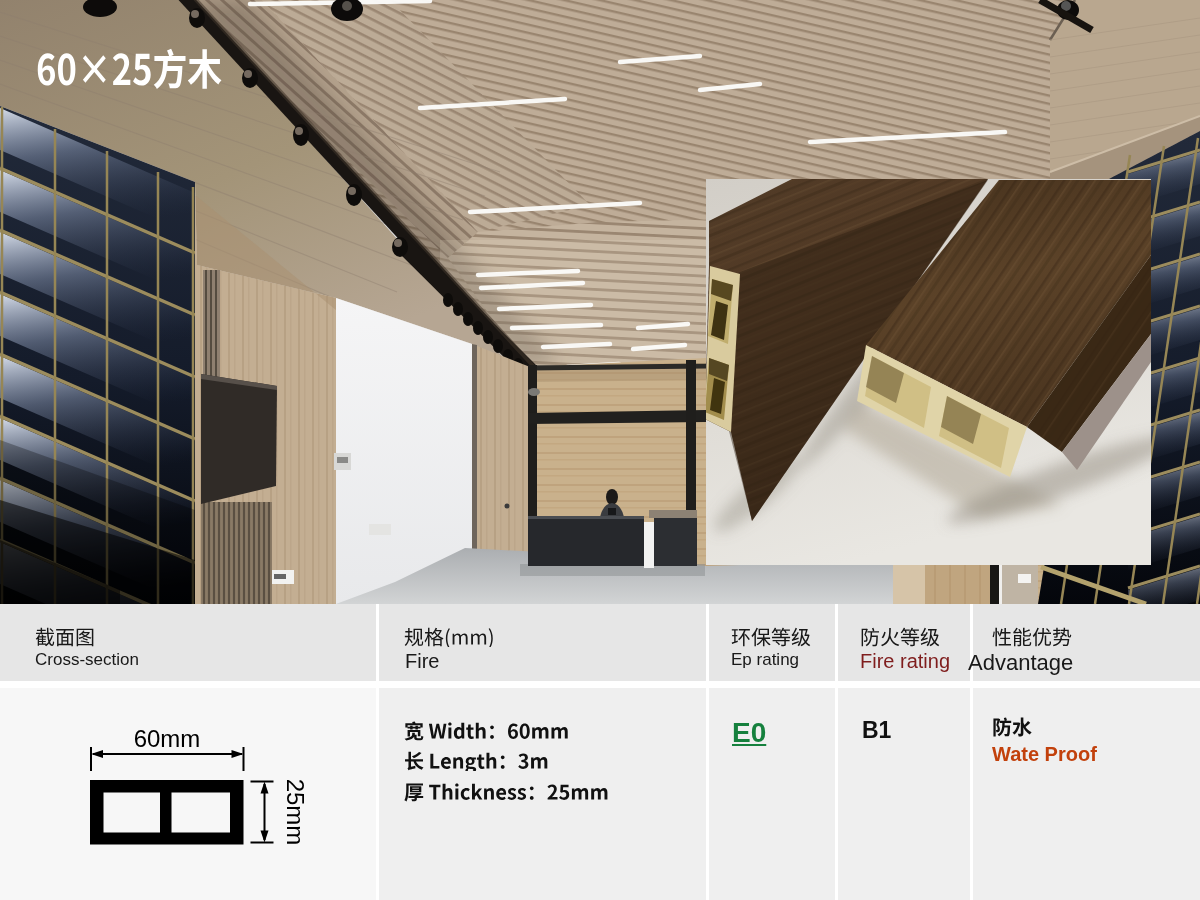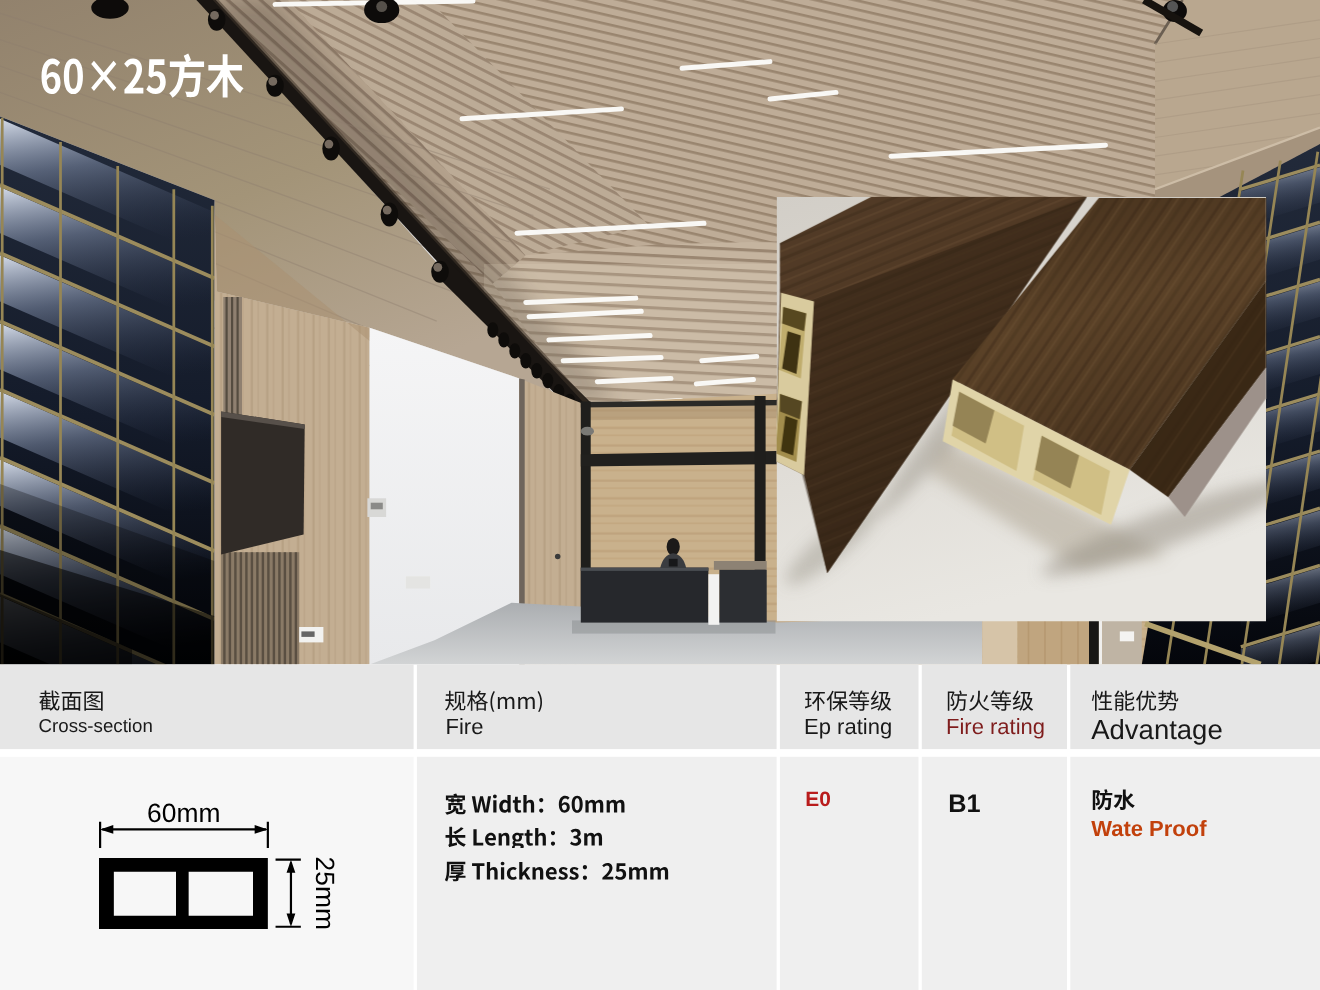--- a/index.html
+++ b/index.html
@@ -388,39 +388,39 @@
       <path d="M723 98C778 140 840 203 869 245L924 202C894 161 831 101 776 61ZM314 383C330 407 347 437 359 462H218C234 434 248 406 260 377L197 360C161 447 102 534 37 591C53 601 79 623 90 634C105 619 121 602 136 584V939H202V886H531L500 908C519 922 541 944 553 960C608 922 657 875 701 822C738 902 787 949 850 949C921 949 946 904 959 753C940 747 915 731 899 715C894 832 883 876 857 876C816 876 780 832 752 754C816 658 865 547 901 430L833 410C807 499 771 586 725 663C704 578 689 471 680 349H949V284H676C672 208 670 126 671 41H597C597 125 599 206 604 284H354V196H536V133H354V41H282V133H95V196H282V284H52V349H608C619 504 639 640 671 744C637 790 598 832 555 867V825H407V756H538V705H407V636H538V586H407V521H557V462H429C418 433 394 391 369 361ZM345 636V705H202V636ZM345 586H202V521H345ZM345 756V825H202V756Z M1389 546H1601V659H1389ZM1389 485V374H1601V485ZM1389 720H1601V837H1389ZM1058 106V178H1444C1437 219 1426 266 1416 304H1104V960H1176V907H1820V960H1896V304H1493L1532 178H1945V106ZM1176 837V374H1320V837ZM1820 837H1670V374H1820Z M2375 601C2455 618 2557 653 2613 681L2644 630C2588 604 2487 571 2407 555ZM2275 728C2413 745 2586 785 2682 819L2715 763C2618 731 2445 692 2310 677ZM2084 84V960H2156V918H2842V960H2917V84ZM2156 851V152H2842V851ZM2414 172C2364 254 2278 332 2192 383C2208 393 2234 416 2245 428C2275 408 2306 384 2337 357C2367 389 2404 419 2444 446C2359 486 2263 516 2174 534C2187 548 2203 577 2210 595C2308 572 2413 535 2508 484C2591 529 2686 563 2781 584C2790 566 2809 540 2823 527C2735 511 2647 484 2569 448C2644 399 2707 342 2749 274L2706 249L2695 252H2436C2451 233 2465 214 2477 194ZM2378 317 2385 310H2644C2608 349 2560 384 2506 415C2455 386 2411 353 2378 317Z" fill="#191919"></path>
     </svg>
 <div class="abs" style="left:35px;top:650px;font-size:17px;color:#191919;">Cross-section</div>
 <svg style="position:absolute;left:404px;top:627.4px;height:20px;width:90.6px;" viewBox="0 0 4528 1000" preserveAspectRatio="none">
       <path d="M476 89V621H548V155H824V621H899V89ZM208 50V206H65V276H208V375L207 438H43V509H204C194 645 158 797 36 897C54 910 79 935 90 950C185 865 233 754 256 641C300 696 359 773 383 813L435 757C411 726 310 605 269 564L275 509H428V438H278L279 374V276H416V206H279V50ZM652 240V432C652 587 620 776 368 905C383 916 406 944 415 959C568 880 647 772 686 663V853C686 920 711 939 776 939H857C939 939 951 899 959 743C941 739 916 728 898 714C894 853 889 879 857 879H786C761 879 753 872 753 845V590H707C718 536 722 482 722 433V240Z M1575 213H1794C1764 276 1723 334 1675 384C1627 335 1590 283 1563 232ZM1202 40V254H1052V325H1193C1162 463 1095 620 1028 705C1041 722 1060 751 1067 771C1117 705 1165 596 1202 483V959H1273V455C1304 499 1339 553 1355 581L1400 524C1382 498 1300 399 1273 369V325H1387L1363 345C1380 357 1409 383 1422 396C1456 366 1490 330 1521 290C1548 337 1583 385 1626 430C1541 503 1441 557 1341 589C1356 604 1375 632 1384 650C1410 640 1436 630 1462 618V961H1532V917H1811V957H1884V610L1930 628C1941 609 1962 580 1977 565C1878 535 1794 488 1726 431C1796 358 1853 270 1889 167L1842 145L1828 148H1612C1628 119 1642 89 1654 58L1582 39C1543 141 1478 239 1403 310V254H1273V40ZM1532 851V658H1811V851ZM1511 593C1570 562 1625 524 1676 479C1725 522 1782 561 1847 593Z M2239 1076 2295 1051C2209 909 2168 739 2168 569C2168 400 2209 231 2295 88L2239 62C2147 212 2092 373 2092 569C2092 766 2147 927 2239 1076Z M2430 880H2522V486C2571 430 2617 403 2658 403C2727 403 2759 446 2759 548V880H2850V486C2901 430 2945 403 2987 403C3056 403 3088 446 3088 548V880H3179V536C3179 398 3126 323 3015 323C2948 323 2892 366 2835 427C2813 363 2769 323 2685 323C2620 323 2564 364 2516 416H2514L2505 337H2430Z M3356 880H3448V486C3497 430 3543 403 3584 403C3653 403 3685 446 3685 548V880H3776V486C3827 430 3871 403 3913 403C3982 403 4014 446 4014 548V880H4105V536C4105 398 4052 323 3941 323C3874 323 3818 366 3761 427C3739 363 3695 323 3611 323C3546 323 3490 364 3442 416H3440L3431 337H3356Z M4289 1076C4381 927 4436 766 4436 569C4436 373 4381 212 4289 62L4232 88C4318 231 4361 400 4361 569C4361 739 4318 909 4232 1051Z" fill="#191919"></path>
     </svg>
 <div class="abs" style="left:405px;top:650px;font-size:20px;color:#191919;">Fire</div>
 <svg style="position:absolute;left:731px;top:627.4px;height:20px;width:80.0px;" viewBox="0 0 4000 1000" preserveAspectRatio="none">
       <path d="M677 386C752 470 841 585 881 656L942 609C900 540 808 428 734 346ZM36 778 55 849C137 819 243 782 343 745L331 677L230 713V467H319V397H230V178H340V108H41V178H160V397H56V467H160V737ZM391 104V177H646C583 353 479 509 354 609C372 623 401 653 413 668C482 607 546 529 602 440V957H676V303C695 262 713 220 728 177H944V104Z M1452 154H1824V338H1452ZM1380 87V406H1598V530H1306V599H1554C1486 705 1380 806 1277 857C1294 871 1317 898 1329 916C1427 859 1528 759 1598 648V960H1673V645C1740 755 1836 860 1928 918C1941 899 1964 873 1981 858C1884 806 1782 705 1718 599H1954V530H1673V406H1899V87ZM1277 43C1219 194 1123 343 1023 439C1036 456 1058 496 1065 513C1102 476 1138 432 1173 384V957H1245V273C1284 207 1319 136 1347 65Z M2578 35C2549 120 2495 200 2433 252L2460 269V338H2147V401H2460V491H2048V557H2665V645H2080V711H2665V870C2665 884 2660 888 2642 889C2624 890 2565 890 2497 888C2508 908 2521 938 2525 959C2607 959 2663 958 2697 948C2731 936 2741 915 2741 871V711H2929V645H2741V557H2956V491H2537V401H2861V338H2537V269H2521C2543 245 2564 218 2583 188H2651C2681 227 2710 274 2722 307L2787 279C2776 253 2755 220 2732 188H2945V124H2619C2631 101 2641 77 2650 52ZM2223 754C2288 797 2360 861 2393 908L2451 861C2417 814 2343 752 2278 711ZM2186 35C2152 124 2096 211 2033 270C2051 279 2082 300 2096 312C2129 279 2161 236 2191 188H2231C2250 227 2268 272 2274 302L2341 277C2335 254 2321 220 2306 188H2488V124H2226C2237 101 2248 78 2257 54Z M3042 824 3060 898C3155 862 3280 814 3398 767L3383 702C3258 748 3127 796 3042 824ZM3400 105V175H3512C3500 496 3465 756 3329 916C3347 926 3382 950 3395 962C3481 850 3528 703 3555 525C3589 607 3631 683 3680 750C3620 817 3548 868 3470 904C3486 916 3512 944 3523 962C3597 925 3666 874 3726 807C3781 870 3844 922 3915 958C3926 939 3949 912 3966 898C3894 864 3829 813 3773 750C3842 657 3895 539 3926 394L3879 375L3865 378H3763C3788 296 3817 191 3840 105ZM3587 175H3746C3722 269 3692 374 3667 444H3839C3814 541 3775 623 3726 693C3659 602 3607 494 3572 381C3579 316 3583 247 3587 175ZM3055 457C3070 450 3094 444 3223 427C3177 493 3134 546 3115 567C3084 605 3060 630 3038 634C3046 653 3057 688 3061 703C3083 687 3117 674 3384 594C3381 578 3379 549 3379 531L3183 586C3257 498 3330 393 3393 287L3330 249C3311 287 3289 324 3266 360L3134 374C3195 287 3255 177 3301 71L3232 39C3189 161 3113 291 3090 325C3067 359 3050 382 3031 387C3040 406 3051 442 3055 457Z" fill="#191919"></path>
     </svg>
-<div class="abs" style="left:731px;top:650px;font-size:20px;color:#191919;">Ep rating</div>
+<div class="abs" style="left:731px;top:650px;font-size:17px;color:#191919;">Ep rating</div>
 <svg style="position:absolute;left:860px;top:627.4px;height:20px;width:80.0px;" viewBox="0 0 4000 1000" preserveAspectRatio="none">
       <path d="M600 58C618 106 638 170 647 208L718 187C709 150 688 88 669 42ZM372 208V279H531C524 547 504 782 282 902C300 915 322 940 332 957C507 860 568 696 591 500H816C807 757 795 853 774 876C765 886 755 889 737 888C717 888 665 888 610 883C623 904 632 935 633 957C686 959 741 961 770 957C801 954 821 947 839 924C870 888 881 776 892 466C892 455 892 431 892 431H598C601 382 604 331 605 279H952V208ZM82 83V960H153V151H300C277 222 246 316 215 391C291 472 310 541 310 597C310 628 304 656 289 667C279 673 268 677 255 677C237 677 216 677 192 676C204 695 210 724 211 744C235 745 262 745 284 743C304 740 323 734 338 723C367 703 379 660 379 605C379 541 362 468 284 382C320 300 360 195 391 110L340 79L328 83Z M1211 242C1189 338 1146 452 1083 523L1155 559C1218 486 1259 364 1284 264ZM1833 242C1802 330 1744 452 1698 527L1761 556C1809 483 1869 368 1913 273ZM1523 429 1520 430C1539 309 1540 180 1541 51H1459C1456 404 1468 748 1051 900C1070 915 1093 942 1102 961C1331 874 1440 730 1492 559C1567 760 1697 894 1912 954C1923 934 1945 902 1962 886C1717 828 1583 667 1523 429Z M2578 35C2549 120 2495 200 2433 252L2460 269V338H2147V401H2460V491H2048V557H2665V645H2080V711H2665V870C2665 884 2660 888 2642 889C2624 890 2565 890 2497 888C2508 908 2521 938 2525 959C2607 959 2663 958 2697 948C2731 936 2741 915 2741 871V711H2929V645H2741V557H2956V491H2537V401H2861V338H2537V269H2521C2543 245 2564 218 2583 188H2651C2681 227 2710 274 2722 307L2787 279C2776 253 2755 220 2732 188H2945V124H2619C2631 101 2641 77 2650 52ZM2223 754C2288 797 2360 861 2393 908L2451 861C2417 814 2343 752 2278 711ZM2186 35C2152 124 2096 211 2033 270C2051 279 2082 300 2096 312C2129 279 2161 236 2191 188H2231C2250 227 2268 272 2274 302L2341 277C2335 254 2321 220 2306 188H2488V124H2226C2237 101 2248 78 2257 54Z M3042 824 3060 898C3155 862 3280 814 3398 767L3383 702C3258 748 3127 796 3042 824ZM3400 105V175H3512C3500 496 3465 756 3329 916C3347 926 3382 950 3395 962C3481 850 3528 703 3555 525C3589 607 3631 683 3680 750C3620 817 3548 868 3470 904C3486 916 3512 944 3523 962C3597 925 3666 874 3726 807C3781 870 3844 922 3915 958C3926 939 3949 912 3966 898C3894 864 3829 813 3773 750C3842 657 3895 539 3926 394L3879 375L3865 378H3763C3788 296 3817 191 3840 105ZM3587 175H3746C3722 269 3692 374 3667 444H3839C3814 541 3775 623 3726 693C3659 602 3607 494 3572 381C3579 316 3583 247 3587 175ZM3055 457C3070 450 3094 444 3223 427C3177 493 3134 546 3115 567C3084 605 3060 630 3038 634C3046 653 3057 688 3061 703C3083 687 3117 674 3384 594C3381 578 3379 549 3379 531L3183 586C3257 498 3330 393 3393 287L3330 249C3311 287 3289 324 3266 360L3134 374C3195 287 3255 177 3301 71L3232 39C3189 161 3113 291 3090 325C3067 359 3050 382 3031 387C3040 406 3051 442 3055 457Z" fill="#191919"></path>
     </svg>
 <div class="abs" style="left:860px;top:650px;font-size:20px;color:#7f1d1d;">Fire rating</div>
 <svg style="position:absolute;left:992px;top:627.4px;height:20px;width:80.0px;" viewBox="0 0 4000 1000" preserveAspectRatio="none">
       <path d="M172 40V959H247V40ZM80 230C73 311 55 421 28 488L87 508C113 435 131 320 137 238ZM254 224C283 279 313 352 323 397L379 368C368 326 337 255 307 201ZM334 853V924H949V853H697V602H903V532H697V324H925V252H697V44H621V252H497C510 203 522 150 532 98L459 86C436 222 396 358 338 445C356 453 390 470 405 480C431 437 454 384 474 324H621V532H409V602H621V853Z M1383 460V546H1170V460ZM1100 396V959H1170V755H1383V872C1383 885 1380 889 1367 889C1352 890 1310 890 1263 888C1273 908 1284 937 1288 957C1351 957 1394 956 1422 945C1449 933 1457 912 1457 873V396ZM1170 605H1383V696H1170ZM1858 115C1801 145 1711 181 1625 210V42H1551V374C1551 456 1576 479 1672 479C1692 479 1822 479 1844 479C1923 479 1946 446 1954 324C1933 319 1903 308 1888 295C1883 394 1876 411 1837 411C1809 411 1699 411 1678 411C1633 411 1625 405 1625 373V271C1722 243 1829 207 1908 171ZM1870 561C1812 598 1716 637 1625 667V507H1551V845C1551 929 1577 951 1674 951C1695 951 1827 951 1849 951C1933 951 1954 915 1963 781C1943 776 1913 764 1896 752C1892 865 1884 884 1843 884C1814 884 1703 884 1681 884C1634 884 1625 878 1625 846V729C1726 701 1841 662 1919 617ZM1084 327C1105 318 1140 313 1414 294C1423 313 1431 331 1437 347L1502 317C1481 257 1425 167 1373 100L1312 124C1337 158 1362 198 1384 237L1164 249C1207 196 1252 129 1287 62L1209 38C1177 116 1122 195 1105 216C1088 237 1073 252 1058 255C1067 275 1080 311 1084 327Z M2638 427V827C2638 909 2658 933 2737 933C2754 933 2837 933 2854 933C2927 933 2946 891 2953 740C2933 735 2902 722 2886 709C2883 841 2878 864 2848 864C2829 864 2761 864 2746 864C2716 864 2711 857 2711 827V427ZM2699 102C2748 149 2807 215 2834 256L2889 214C2860 173 2800 110 2751 66ZM2521 52C2521 127 2520 203 2517 277H2291V349H2513C2497 575 2446 781 2275 901C2294 914 2318 938 2330 956C2514 823 2570 596 2588 349H2950V277H2592C2595 202 2596 127 2596 52ZM2271 42C2218 194 2130 344 2037 441C2051 459 2073 498 2080 516C2109 484 2138 448 2165 409V960H2237V293C2278 220 2313 142 2342 64Z M3214 40V138H3064V205H3214V302L3049 328L3064 397L3214 371V460C3214 471 3210 475 3197 475C3185 475 3142 475 3096 474C3105 492 3114 519 3117 537C3183 538 3223 537 3249 526C3276 516 3283 498 3283 460V359L3420 335L3417 268L3283 291V205H3413V138H3283V40ZM3425 530C3422 554 3417 578 3412 600H3091V667H3391C3348 774 3258 854 3044 896C3059 912 3078 942 3084 961C3326 907 3425 805 3472 667H3781C3767 797 3751 855 3729 873C3719 882 3707 883 3686 883C3662 883 3596 882 3531 877C3544 895 3554 924 3555 945C3619 949 3681 950 3712 948C3748 946 3770 941 3791 920C3824 890 3841 814 3860 633C3861 623 3863 600 3863 600H3491C3496 577 3500 554 3503 530H3449C3514 498 3559 456 3589 403C3635 435 3677 466 3705 490L3746 431C3715 406 3668 373 3617 340C3631 300 3640 254 3645 202H3770C3768 406 3775 531 3876 531C3930 531 3954 504 3962 404C3944 400 3920 388 3905 376C3902 442 3896 464 3879 464C3836 465 3834 355 3839 138H3651L3655 40H3585L3581 138H3435V202H3576C3571 239 3565 272 3556 302L3470 251L3430 302C3462 320 3496 342 3531 364C3503 415 3460 454 3393 483C3406 493 3424 514 3433 530Z" fill="#191919"></path>
     </svg>
-<div class="abs" style="left:992px;top:650px;font-size:25px;color:#191919;">Advantage</div>
+<div class="abs" style="left:968px;top:650px;font-size:22px;color:#191919;">Advantage</div>
 <svg style="position:absolute;left:404px;top:721.4px;height:20px;width:165.2px;" viewBox="0 0 8259 1000" preserveAspectRatio="none">
       <path d="M179 454V770H300V554H692V758H819V454ZM409 53 432 110H68V325H179V377H307V429H430V377H571V430H694V377H823V325H934V110H581C568 80 552 46 538 19ZM571 240V284H430V239H307V284H181V213H816V284H694V240ZM410 584V663C410 730 380 820 31 883C61 907 98 954 114 981C354 928 462 855 509 782V826C509 927 541 959 667 959C692 959 795 959 821 959C924 959 956 922 969 775C938 768 888 750 864 732C859 841 852 857 811 857C785 857 702 857 682 857C638 857 630 853 630 825V685H540L541 667V584Z M1388 880H1569L1650 513C1661 456 1672 399 1683 343H1687C1695 399 1706 456 1718 513L1801 880H1985L2122 139H1982L1923 501C1912 578 1901 657 1890 737H1885C1869 657 1855 577 1838 501L1752 139H1625L1540 501C1524 578 1508 657 1493 737H1489C1478 657 1466 579 1454 501L1397 139H1246Z M2221 880H2368V320H2221ZM2295 229C2345 229 2380 198 2380 149C2380 101 2345 69 2295 69C2243 69 2210 101 2210 149C2210 198 2243 229 2295 229Z M2722 894C2780 894 2836 863 2877 822H2881L2892 880H3012V82H2865V279L2870 367C2830 330 2791 306 2728 306C2608 306 2493 418 2493 600C2493 784 2582 894 2722 894ZM2760 773C2686 773 2644 715 2644 598C2644 487 2697 427 2760 427C2796 427 2831 438 2865 469V715C2833 757 2799 773 2760 773Z M3374 894C3423 894 3462 882 3493 873L3468 766C3453 772 3431 778 3413 778C3363 778 3336 748 3336 684V436H3475V320H3336V169H3215L3198 320L3111 327V436H3190V685C3190 809 3241 894 3374 894Z M3590 880H3737V495C3778 454 3808 432 3853 432C3908 432 3932 462 3932 549V880H4079V531C4079 390 4027 306 3906 306C3830 306 3774 346 3730 388L3737 283V82H3590Z M4401 411C4454 411 4496 371 4496 317C4496 262 4454 222 4401 222C4348 222 4306 262 4306 317C4306 371 4348 411 4401 411ZM4401 888C4454 888 4496 848 4496 794C4496 739 4454 699 4401 699C4348 699 4306 739 4306 794C4306 848 4348 888 4401 888Z M5467 894C5593 894 5699 798 5699 646C5699 488 5610 414 5486 414C5439 414 5376 442 5335 492C5342 308 5411 244 5497 244C5539 244 5584 269 5610 298L5688 210C5644 164 5578 126 5487 126C5338 126 5201 244 5201 520C5201 780 5327 894 5467 894ZM5338 596C5375 540 5420 518 5459 518C5523 518 5565 558 5565 646C5565 736 5520 783 5464 783C5402 783 5352 731 5338 596Z M6036 894C6187 894 6287 762 6287 506C6287 252 6187 126 6036 126C5885 126 5785 251 5785 506C5785 762 5885 894 6036 894ZM6036 779C5972 779 5924 715 5924 506C5924 300 5972 239 6036 239C6100 239 6147 300 6147 506C6147 715 6100 779 6036 779Z M6410 880H6557V495C6596 452 6632 432 6664 432C6718 432 6743 462 6743 549V880H6889V495C6929 452 6965 432 6997 432C7050 432 7075 462 7075 549V880H7221V531C7221 390 7167 306 7048 306C6976 306 6921 350 6869 404C6843 342 6796 306 6716 306C6643 306 6591 346 6544 395H6541L6530 320H6410Z M7374 880H7521V495C7560 452 7596 432 7628 432C7682 432 7707 462 7707 549V880H7853V495C7893 452 7929 432 7961 432C8014 432 8039 462 8039 549V880H8185V531C8185 390 8131 306 8012 306C7940 306 7885 350 7833 404C7807 342 7760 306 7680 306C7607 306 7555 346 7508 395H7505L7494 320H7374Z" fill="#111"></path>
     </svg>
 <svg style="position:absolute;left:404px;top:751.4px;height:20px;width:144.8px;" viewBox="0 0 7239 1000" preserveAspectRatio="none">
       <path d="M752 48C670 138 529 220 394 268C424 291 470 341 492 367C622 307 776 208 874 102ZM51 407V527H223V782C223 825 196 847 174 858C191 881 213 931 220 960C251 941 299 926 575 859C569 831 564 779 564 743L349 790V527H474C554 731 680 869 890 937C908 902 946 849 974 822C792 776 668 672 599 527H950V407H349V34H223V407Z M1318 880H1767V756H1466V139H1318Z M2128 894C2197 894 2268 870 2323 832L2273 742C2232 767 2193 780 2148 780C2064 780 2004 733 1992 642H2337C2341 628 2344 601 2344 574C2344 418 2264 306 2110 306C1977 306 1849 419 1849 600C1849 785 1971 894 2128 894ZM1989 543C2001 462 2053 420 2112 420C2185 420 2218 468 2218 543Z M2465 880H2612V495C2653 454 2683 432 2728 432C2783 432 2807 462 2807 549V880H2954V531C2954 390 2902 306 2781 306C2705 306 2648 346 2599 394H2596L2585 320H2465Z M3303 1123C3490 1123 3608 1037 3608 924C3608 826 3534 784 3399 784H3303C3238 784 3215 768 3215 739C3215 715 3225 703 3239 690C3264 699 3290 703 3311 703C3432 703 3528 640 3528 513C3528 478 3517 447 3503 428H3598V320H3397C3373 312 3344 306 3311 306C3193 306 3086 377 3086 508C3086 574 3122 627 3161 655V659C3127 683 3099 722 3099 763C3099 810 3120 839 3150 858V863C3097 892 3070 932 3070 979C3070 1078 3171 1123 3303 1123ZM3311 612C3263 612 3224 575 3224 508C3224 443 3262 407 3311 407C3361 407 3400 443 3400 508C3400 575 3361 612 3311 612ZM3325 1029C3244 1029 3192 1003 3192 957C3192 933 3203 911 3228 891C3249 896 3272 898 3305 898H3374C3434 898 3467 909 3467 949C3467 992 3410 1029 3325 1029Z M3908 894C3957 894 3996 882 4027 873L4002 766C3987 772 3965 778 3947 778C3897 778 3870 748 3870 684V436H4009V320H3870V169H3749L3732 320L3645 327V436H3724V685C3724 809 3775 894 3908 894Z M4124 880H4271V495C4312 454 4342 432 4387 432C4442 432 4466 462 4466 549V880H4613V531C4613 390 4561 306 4440 306C4364 306 4308 346 4264 388L4271 283V82H4124Z M4935 411C4988 411 5030 371 5030 317C5030 262 4988 222 4935 222C4882 222 4840 262 4840 317C4840 371 4882 411 4935 411ZM4935 888C4988 888 5030 848 5030 794C5030 739 4988 699 4935 699C4882 699 4840 739 4840 794C4840 848 4882 888 4935 888Z M5958 894C6100 894 6219 816 6219 680C6219 582 6155 520 6072 497V492C6150 461 6195 403 6195 323C6195 196 6098 126 5955 126C5868 126 5797 161 5733 216L5809 307C5852 266 5895 242 5948 242C6011 242 6047 276 6047 334C6047 401 6003 447 5868 447V553C6028 553 6071 598 6071 671C6071 737 6020 774 5945 774C5877 774 5824 741 5780 698L5711 791C5763 850 5842 894 5958 894Z M6354 880H6501V495C6540 452 6576 432 6608 432C6662 432 6687 462 6687 549V880H6833V495C6873 452 6909 432 6941 432C6994 432 7019 462 7019 549V880H7165V531C7165 390 7111 306 6992 306C6920 306 6865 350 6813 404C6787 342 6740 306 6660 306C6587 306 6535 346 6488 395H6485L6474 320H6354Z" fill="#111"></path>
     </svg>
 <svg style="position:absolute;left:404px;top:782.4px;height:20px;width:204.9px;" viewBox="0 0 10247 1000" preserveAspectRatio="none">
       <path d="M413 395H747V436H413ZM413 287H747V327H413ZM299 214V509H866V214ZM527 669V706H222V798H527V851C527 864 521 867 504 867C488 868 421 868 368 866C383 893 401 933 408 962C487 963 545 962 588 948C630 934 644 908 644 855V798H960V706H659C740 677 818 641 883 605L813 540L788 545H292V626H645C606 643 565 658 527 669ZM112 70V377C112 535 105 758 21 910C50 921 103 951 126 970C216 806 230 549 230 378V179H951V70Z M1465 880H1613V263H1822V139H1257V263H1465Z M1931 880H2078V495C2119 454 2149 432 2194 432C2249 432 2273 462 2273 549V880H2420V531C2420 390 2368 306 2247 306C2171 306 2115 346 2071 388L2078 283V82H1931Z M2571 880H2718V320H2571ZM2645 229C2695 229 2730 198 2730 149C2730 101 2695 69 2645 69C2593 69 2560 101 2560 149C2560 198 2593 229 2645 229Z M3113 894C3175 894 3243 873 3296 826L3238 729C3207 755 3170 774 3129 774C3048 774 2990 706 2990 600C2990 495 3048 426 3134 426C3165 426 3191 439 3219 462L3289 369C3248 332 3195 306 3126 306C2974 306 2840 414 2840 600C2840 786 2959 894 3113 894Z M3402 880H3547V738L3625 647L3761 880H3921L3711 551L3903 320H3742L3551 560H3547V82H3402Z M4006 880H4153V495C4194 454 4224 432 4269 432C4324 432 4348 462 4348 549V880H4495V531C4495 390 4443 306 4322 306C4246 306 4189 346 4140 394H4137L4126 320H4006Z M4891 894C4960 894 5031 870 5086 832L5036 742C4995 767 4956 780 4911 780C4827 780 4767 733 4755 642H5100C5104 628 5107 601 5107 574C5107 418 5027 306 4873 306C4740 306 4612 419 4612 600C4612 785 4734 894 4891 894ZM4752 543C4764 462 4816 420 4875 420C4948 420 4981 468 4981 543Z M5388 894C5533 894 5611 816 5611 717C5611 614 5529 576 5455 548C5395 526 5344 511 5344 470C5344 438 5368 416 5419 416C5460 416 5499 436 5539 464L5605 375C5559 339 5496 306 5415 306C5287 306 5206 377 5206 477C5206 571 5285 614 5356 641C5415 664 5473 683 5473 725C5473 760 5448 784 5392 784C5339 784 5292 761 5242 723L5175 816C5231 862 5313 894 5388 894Z M5883 894C6028 894 6106 816 6106 717C6106 614 6024 576 5950 548C5890 526 5839 511 5839 470C5839 438 5863 416 5914 416C5955 416 5994 436 6034 464L6100 375C6054 339 5991 306 5910 306C5782 306 5701 377 5701 477C5701 571 5780 614 5851 641C5910 664 5968 683 5968 725C5968 760 5943 784 5887 784C5834 784 5787 761 5737 723L5670 816C5726 862 5808 894 5883 894Z M6389 411C6442 411 6484 371 6484 317C6484 262 6442 222 6389 222C6336 222 6294 262 6294 317C6294 371 6336 411 6389 411ZM6389 888C6442 888 6484 848 6484 794C6484 739 6442 699 6389 699C6336 699 6294 739 6294 794C6294 848 6336 888 6389 888Z M7182 880H7678V756H7518C7483 756 7434 760 7396 765C7531 632 7643 488 7643 354C7643 216 7550 126 7410 126C7309 126 7243 165 7174 239L7256 318C7293 277 7337 242 7391 242C7462 242 7502 288 7502 361C7502 476 7384 615 7182 795Z M8006 894C8141 894 8264 799 8264 634C8264 473 8161 400 8036 400C8002 400 7976 406 7947 420L7961 263H8230V139H7834L7814 499L7881 542C7925 514 7949 504 7992 504C8066 504 8117 552 8117 638C8117 725 8063 774 7986 774C7918 774 7865 740 7823 699L7755 793C7811 848 7888 894 8006 894Z M8398 880H8545V495C8584 452 8620 432 8652 432C8706 432 8731 462 8731 549V880H8877V495C8917 452 8953 432 8985 432C9038 432 9063 462 9063 549V880H9209V531C9209 390 9155 306 9036 306C8964 306 8909 350 8857 404C8831 342 8784 306 8704 306C8631 306 8579 346 8532 395H8529L8518 320H8398Z M9362 880H9509V495C9548 452 9584 432 9616 432C9670 432 9695 462 9695 549V880H9841V495C9881 452 9917 432 9949 432C10002 432 10027 462 10027 549V880H10173V531C10173 390 10119 306 10000 306C9928 306 9873 350 9821 404C9795 342 9748 306 9668 306C9595 306 9543 346 9496 395H9493L9482 320H9362Z" fill="#111"></path>
     </svg>
-<div class="abs" style="left:732px;top:717px;font-size:19px;font-weight:bold;color:#b91c1c;">E0</div>
+<div class="abs" style="left:732px;top:717px;font-size:28px;font-weight:bold;color:#15803d;text-decoration:underline;">E0</div>
 <div class="abs" style="left:862px;top:717px;font-size:23px;font-weight:bold;color:#111;">B1</div>
 <svg style="position:absolute;left:992px;top:717.4px;height:20px;width:40.0px;" viewBox="0 0 2000 1000" preserveAspectRatio="none">
       <path d="M388 191V303H516C510 563 495 761 279 874C306 896 341 938 356 967C531 870 594 719 619 530H782C776 736 767 819 749 839C739 850 730 854 714 854C694 854 653 853 609 848C629 882 643 932 645 967C696 969 745 969 775 963C808 959 831 949 854 919C885 880 894 765 904 471C904 456 905 422 905 422H629L635 303H960V191H665L749 167C740 130 719 70 702 25L592 52C607 96 624 154 631 191ZM72 73V970H184V180H274C257 250 234 343 212 408C271 476 285 540 285 587C285 615 280 636 268 645C259 651 249 653 238 653C226 653 212 653 193 652C210 682 219 729 220 759C244 760 269 760 288 757C310 754 331 747 347 735C380 711 394 669 394 602C394 544 382 474 317 395C347 315 382 204 409 116L328 69L311 73Z M1057 276V397H1268C1224 572 1138 710 1022 789C1051 807 1099 854 1119 881C1260 776 1368 573 1413 301L1333 271L1311 276ZM1800 206C1755 269 1686 345 1623 404C1602 363 1583 320 1568 276V31H1440V816C1440 833 1434 839 1417 839C1398 839 1344 839 1289 837C1308 873 1329 934 1334 971C1415 971 1475 965 1515 944C1555 922 1568 886 1568 817V529C1647 679 1753 801 1894 876C1914 841 1955 790 1983 765C1858 710 1755 615 1678 499C1749 442 1838 359 1911 284Z" fill="#111"></path>
     </svg>
 <div class="abs" style="left:992px;top:743px;font-size:20px;font-weight:bold;color:#c2410c;">Wate Proof</div>
 
 <svg class="abs" style="left:0px;top:700px;" width="376" height="200" viewBox="0 0 376 200">
 
   <text x="167" y="47" font-family="Liberation Sans" font-size="24" fill="#000" text-anchor="middle">60mm</text>
 

